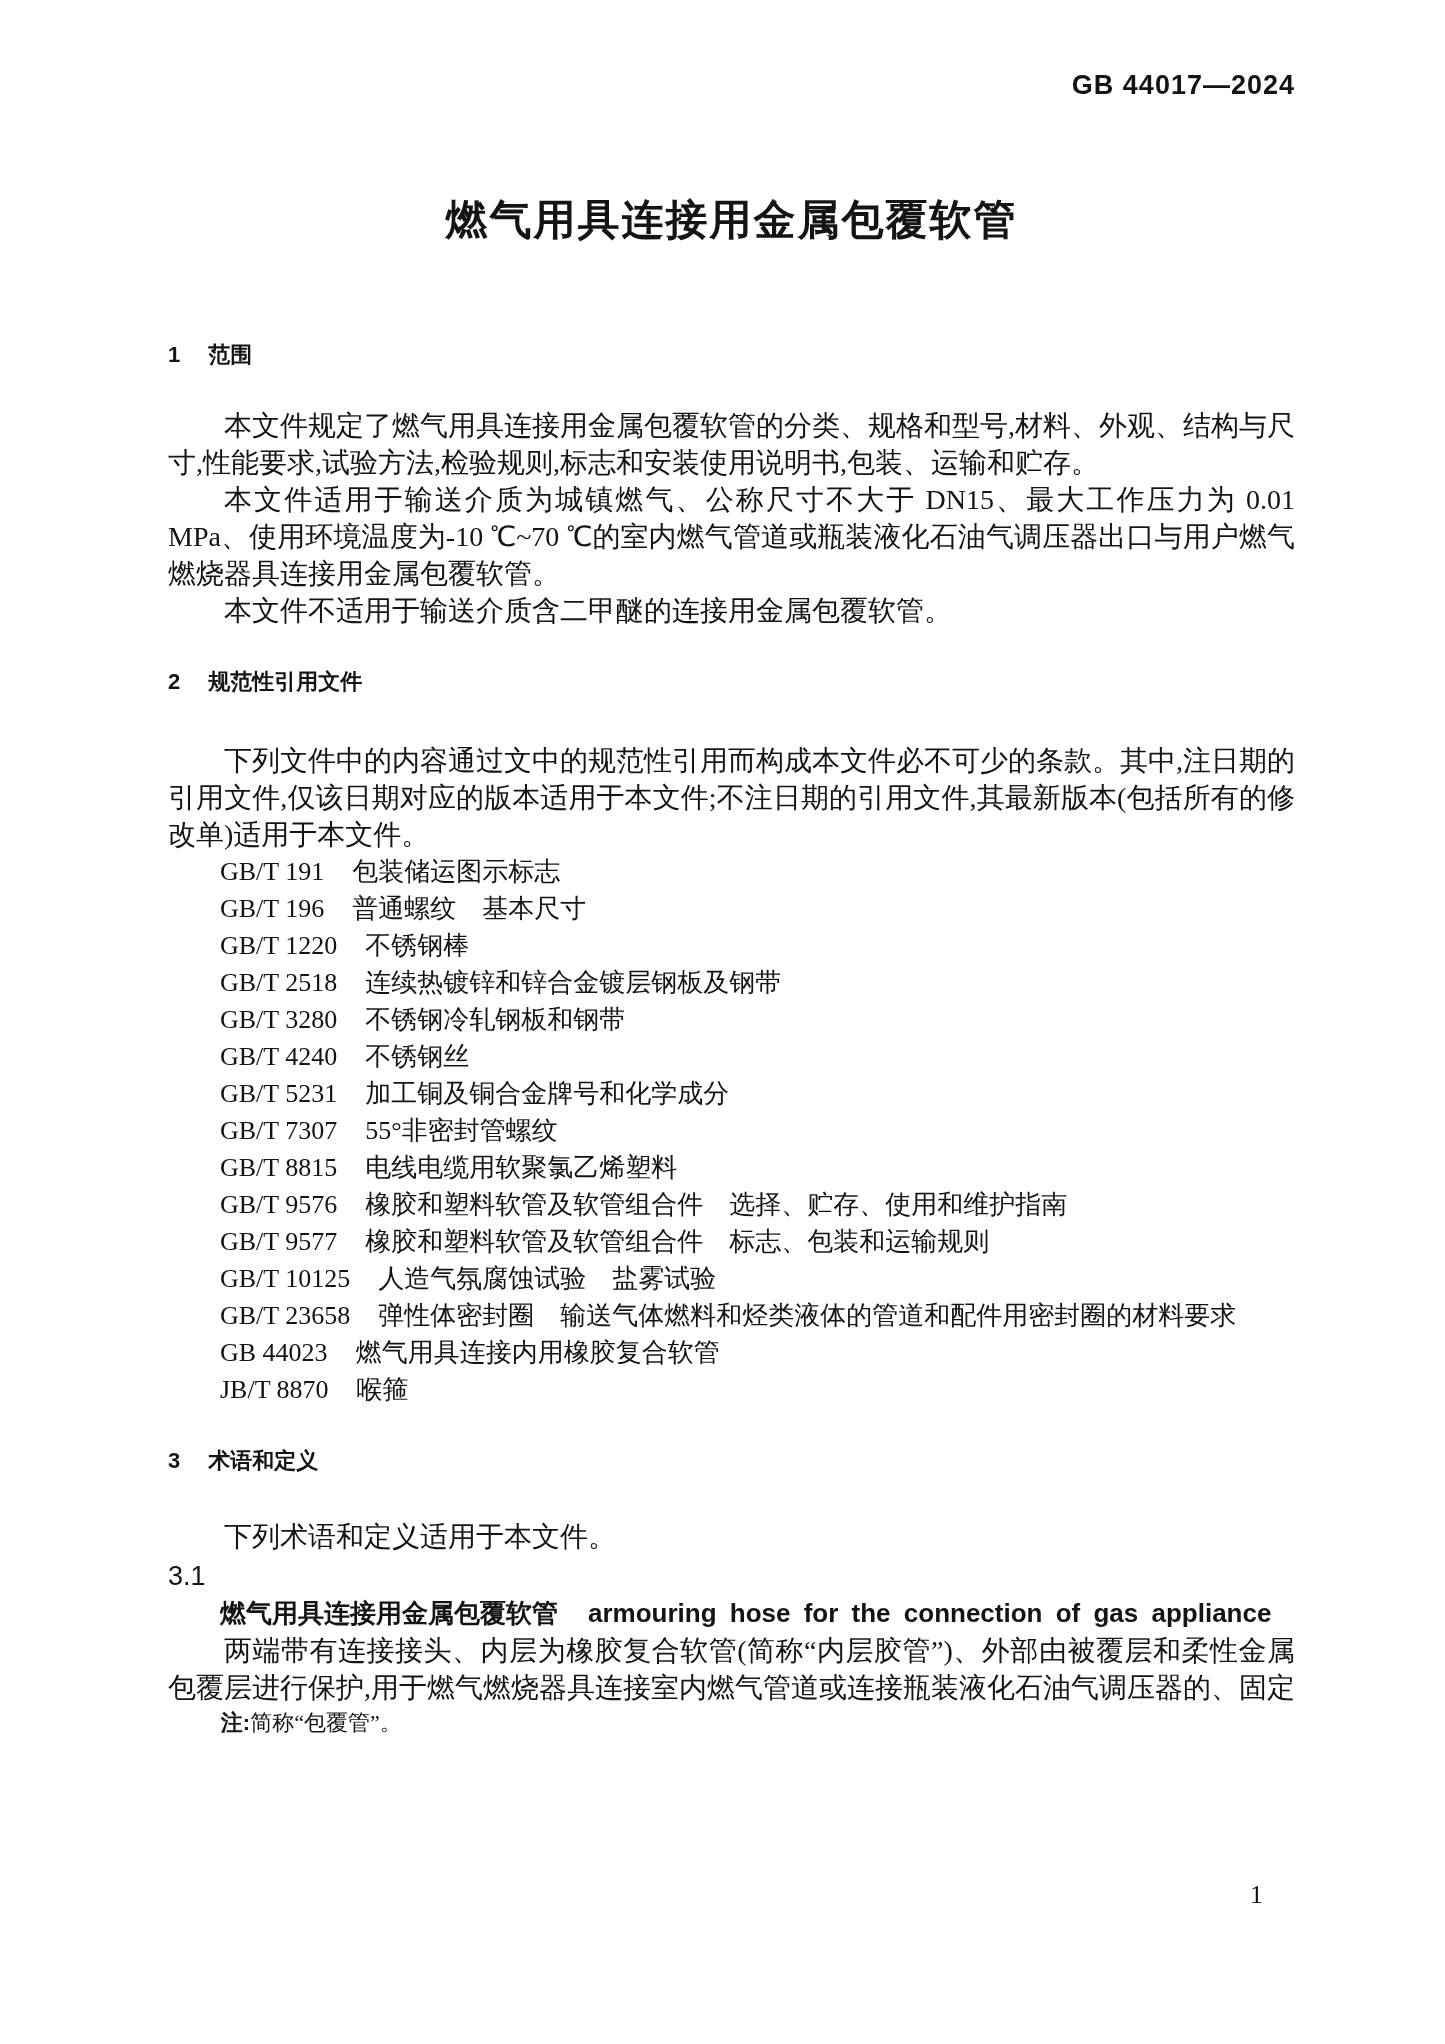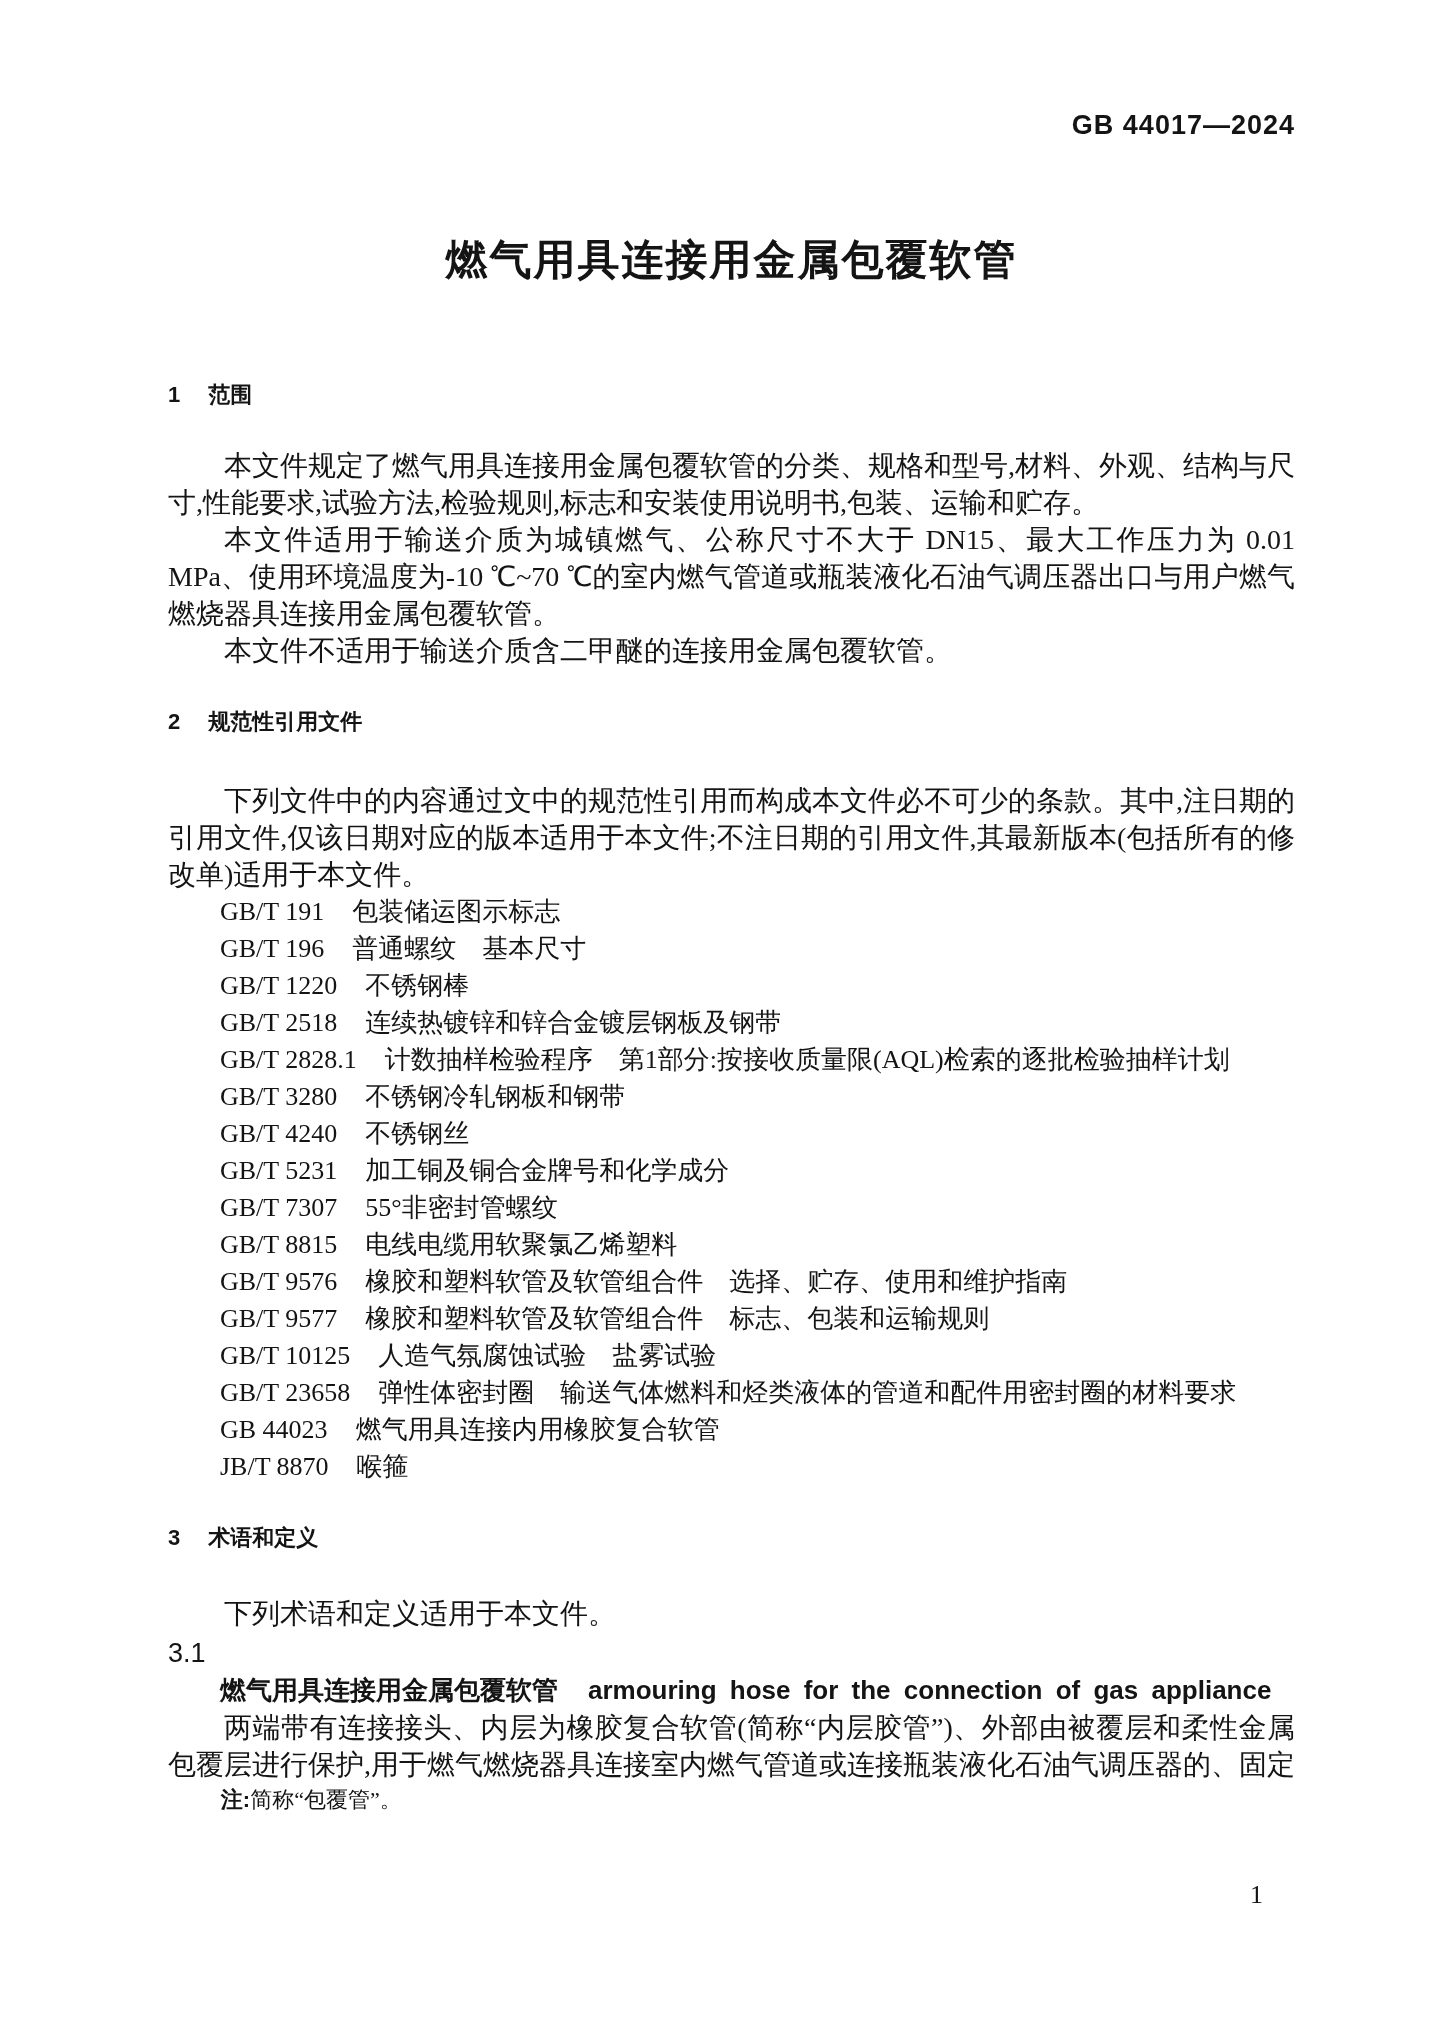--- a/index.html
+++ b/index.html
@@ -9,21 +9,20 @@
     background:#ffffff;
     margin:0 auto;
     color:#141414;
     font-family:"Liberation Serif", serif;
     overflow:hidden;
   }
   .content{
     position:absolute;
     left:168px; right:150px; top:0; bottom:0;
     padding-top:70px; 
-    margin-top:40px;
   }
   .doc-number-row{
     text-align:right;
     font-family:"Liberation Sans", sans-serif;
     font-weight:bold;
     font-size:27px;
     line-height:30px;
     letter-spacing:1px;
   }
   .doc-title{
@@ -142,23 +141,20 @@
       <li>
         <span class="ref-code">GB/T 196</span><span class="ref-title">普通螺纹　基本尺寸</span>
       </li>
       <li>
         <span class="ref-code">GB/T 1220</span><span class="ref-title">不锈钢棒</span>
       </li>
       <li>
         <span class="ref-code">GB/T 2518</span><span class="ref-title">连续热镀锌和锌合金镀层钢板及钢带</span>
       </li>
       <li>
-        <span class="ref-code">GB/T 2828.1</span><span class="ref-title">计数抽样检验程序　第1部分:按接收质量限(AQL)检索的逐批检验抽样计划</span>
-      </li>
-      <li>
         <span class="ref-code">GB/T 3280</span><span class="ref-title">不锈钢冷轧钢板和钢带</span>
       </li>
       <li>
         <span class="ref-code">GB/T 4240</span><span class="ref-title">不锈钢丝</span>
       </li>
       <li>
         <span class="ref-code">GB/T 5231</span><span class="ref-title">加工铜及铜合金牌号和化学成分</span>
       </li>
       <li>
         <span class="ref-code">GB/T 7307</span><span class="ref-title">55°非密封管螺纹</span>

